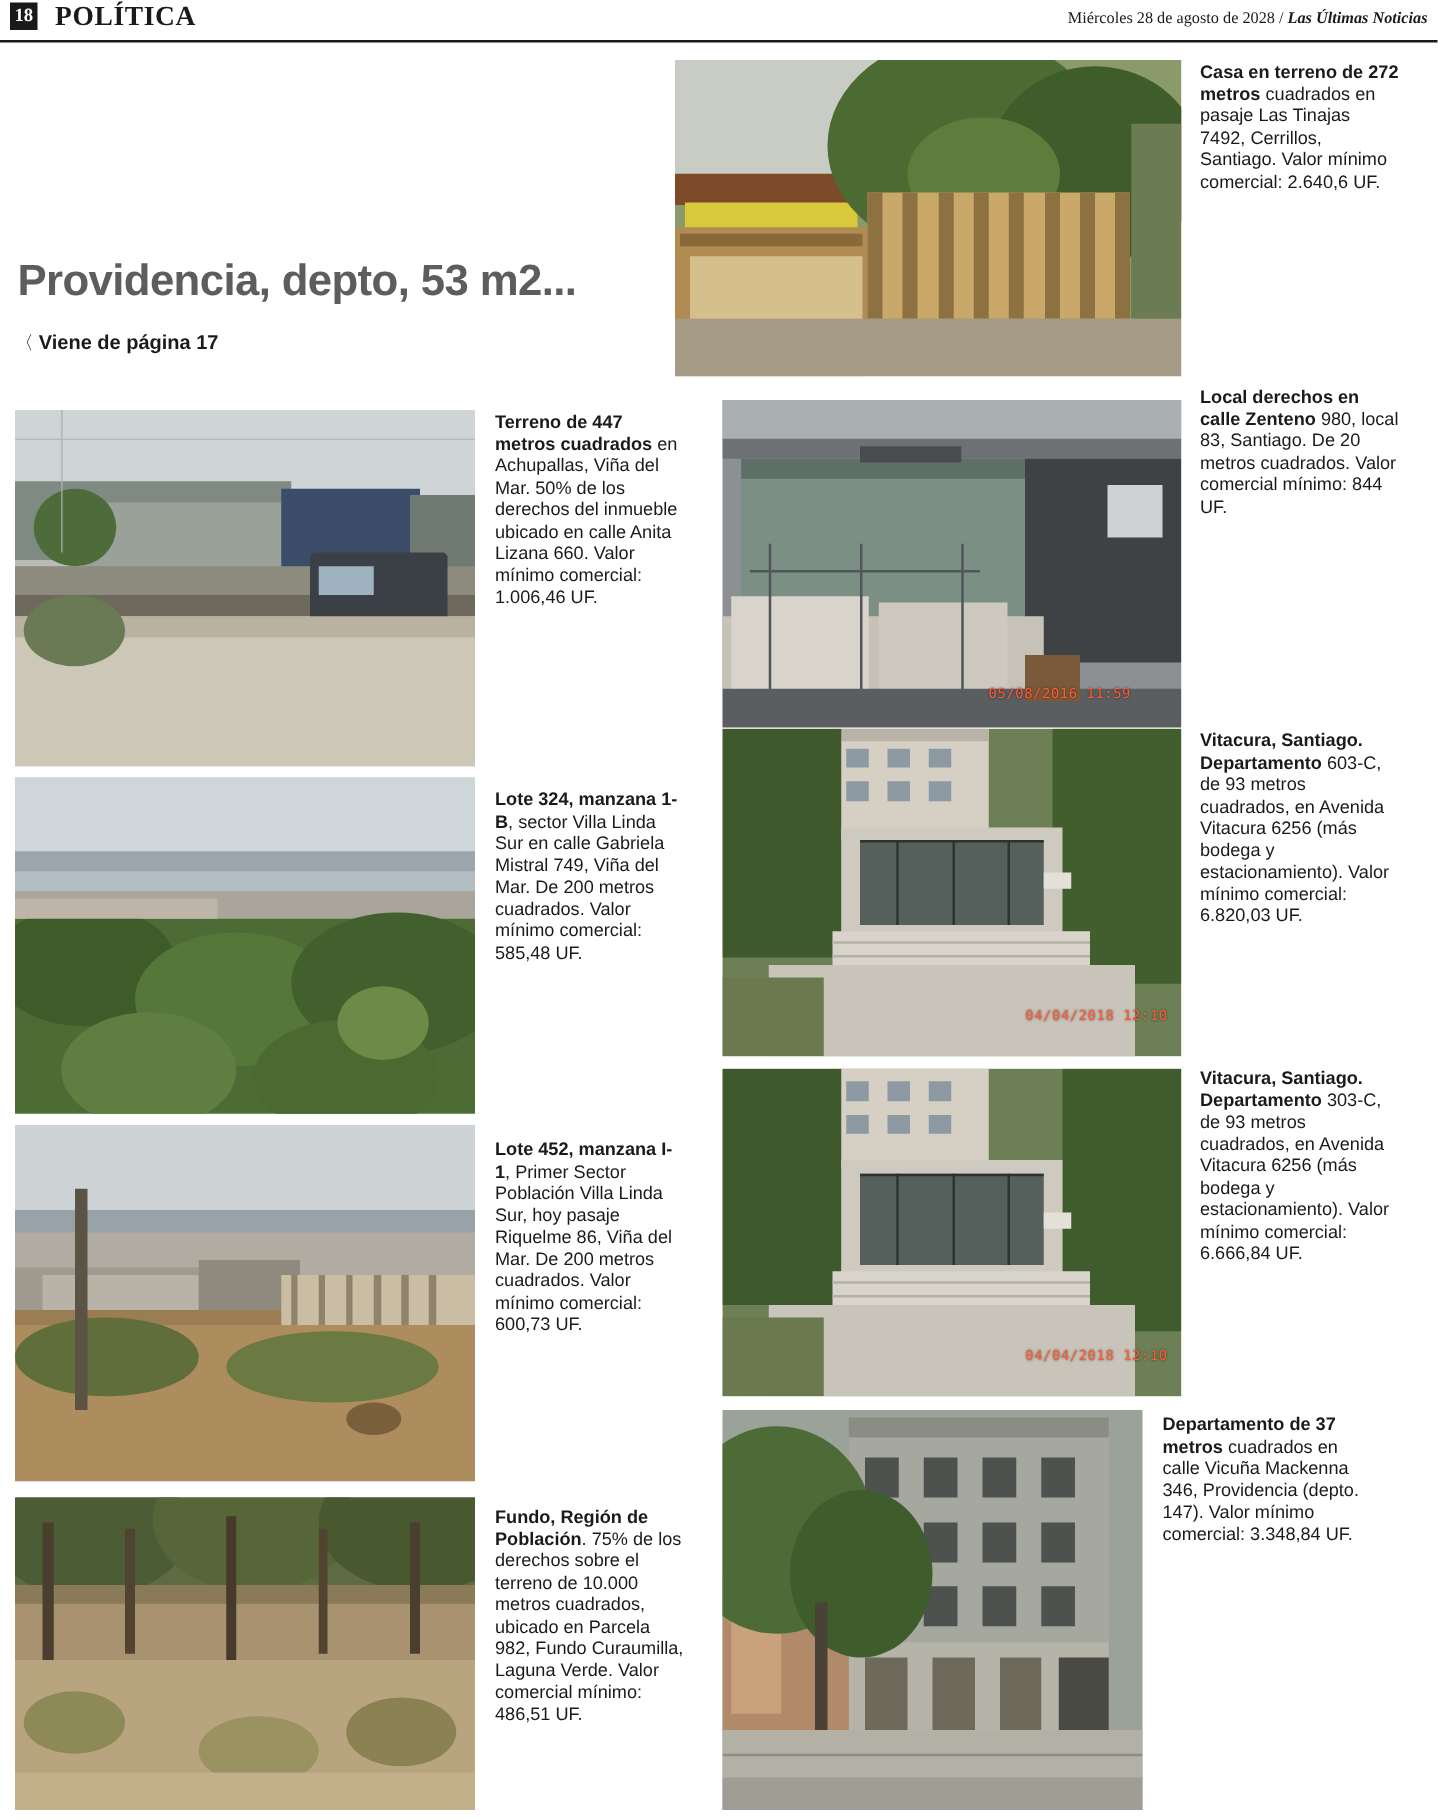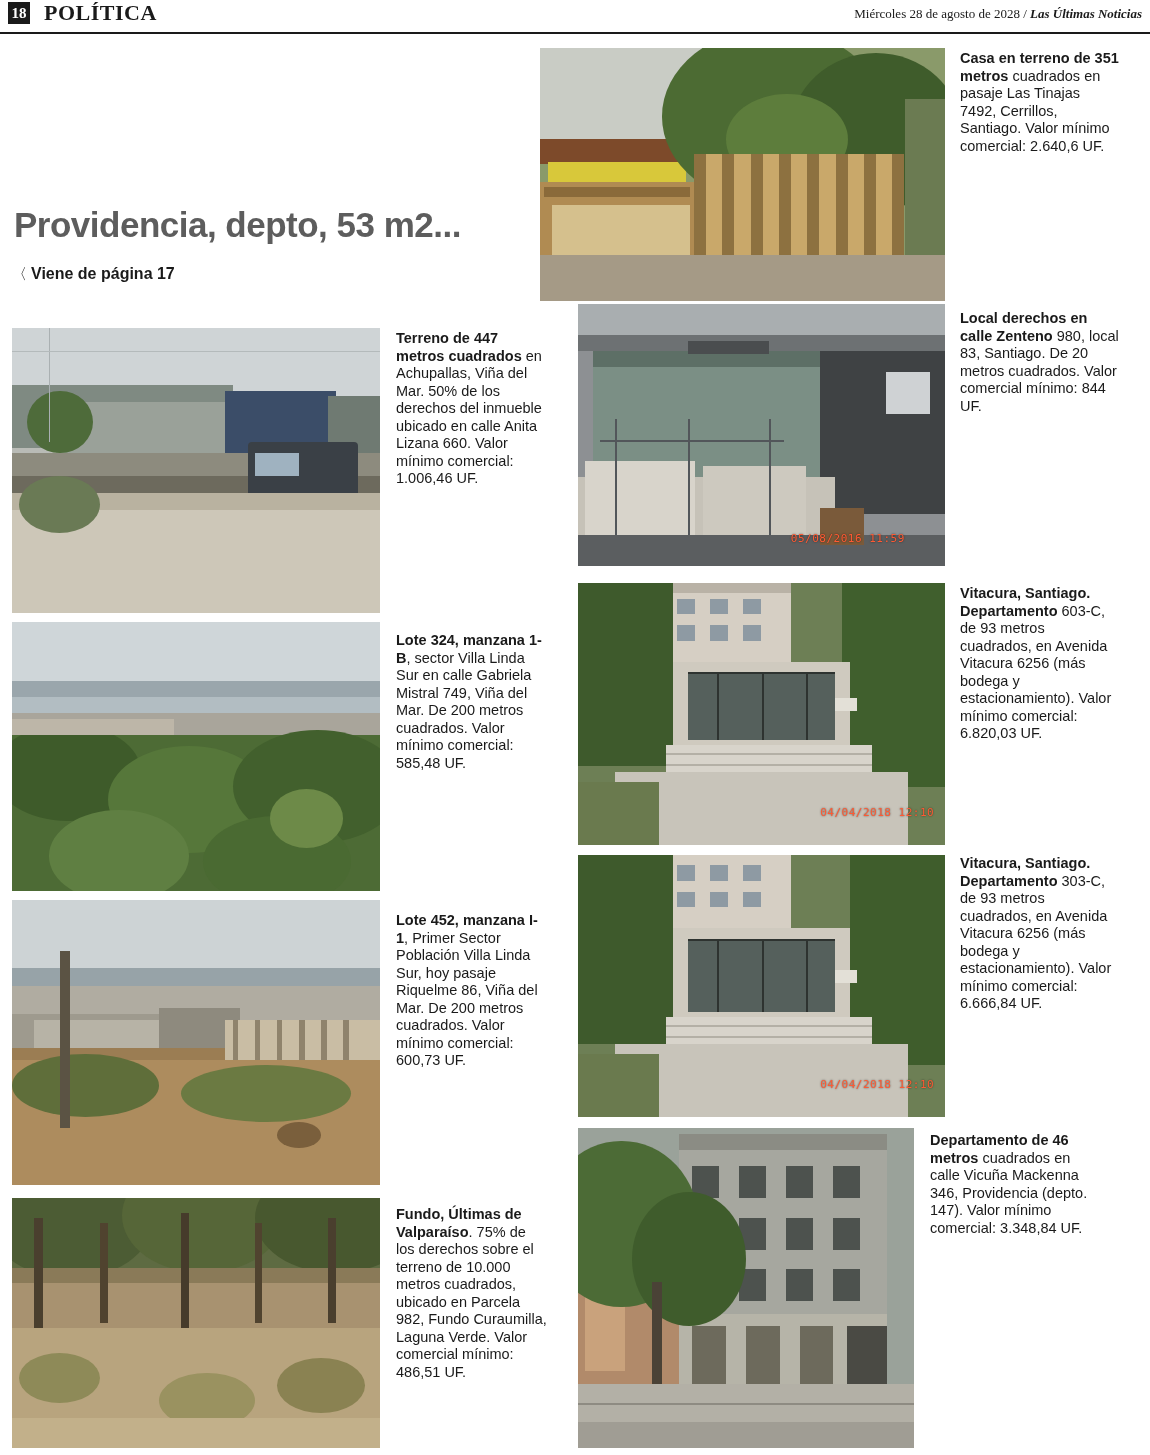--- a/index.html
+++ b/index.html
@@ -141,21 +141,21 @@
   <div class="rect" style="left:59%;top:42%;width:3%;height:40%;background:#8d7140;"></div>
   <div class="rect" style="left:66%;top:42%;width:3%;height:40%;background:#8d7140;"></div>
   <div class="rect" style="left:73%;top:42%;width:3%;height:40%;background:#8d7140;"></div>
   <div class="rect" style="left:80%;top:42%;width:3%;height:40%;background:#8d7140;"></div>
   <div class="rect" style="left:87%;top:42%;width:3%;height:40%;background:#8d7140;"></div>
   <div class="rect" style="left:90%;top:20%;width:10%;height:62%;background:#6b7b52;"></div>
   <div class="rect" style="left:0;top:82%;width:100%;height:18%;background:#a59a86;"></div>
   <div class="rect" style="left:3%;top:62%;width:34%;height:20%;background:#d5c08d;"></div>
 </div>
 <div class="cap" style="left:960px; top:50px; width:160px;">
-  <b>Casa en terreno de 351 metros</b><span> cuadrados en pasaje Las Tinajas 7492, Cerrillos, Santiago. Valor mínimo comercial: 2.640,6 UF.</span>
+  <b>Casa en terreno de 272 metros</b><span> cuadrados en pasaje Las Tinajas 7492, Cerrillos, Santiago. Valor mínimo comercial: 2.640,6 UF.</span>
 </div>
 
 <div class="photo" style="left:12px; top:328px; width:368px; height:285px;">
   <div class="rect" style="left:0;top:0;width:100%;height:40%;background:#cfd4d6;"></div>
   <div class="rect" style="left:0;top:20%;width:60%;height:22%;background:#7f8a82;"></div>
   <div class="rect" style="left:12%;top:26%;width:46%;height:20%;background:#9aa199;"></div>
   <div class="rect" style="left:58%;top:22%;width:30%;height:24%;background:#3b4d68;"></div>
   <div class="rect" style="left:86%;top:24%;width:14%;height:22%;background:#6f7a72;"></div>
   <div class="blob" style="left:4%;top:22%;width:18%;height:22%;background:#4e6b3a;"></div>
   <div class="rect" style="left:0;top:44%;width:100%;height:14%;background:#8d8b7e;"></div>
@@ -165,21 +165,21 @@
   <div class="rect" style="left:0;top:58%;width:100%;height:42%;background:#b9b2a0;"></div>
   <div class="rect" style="left:0;top:64%;width:100%;height:36%;background:#cdc7b8;"></div>
   <div class="blob" style="left:2%;top:52%;width:22%;height:20%;background:#6a7a55;"></div>
   <div class="rect" style="left:10%;top:0;width:1px;height:40%;background:#aab0b2;"></div>
   <div class="rect" style="left:0;top:8%;width:100%;height:1px;background:#b4babb;"></div>
 </div>
 <div class="cap" style="left:396px; top:330px; width:150px;">
   <b>Terreno de 447 metros cuadrados</b><span> en Achupallas, Viña del Mar. 50% de los derechos del inmueble ubicado en calle Anita Lizana 660. Valor mínimo comercial: 1.006,46 UF.</span>
 </div>
 
-<div class="photo" style="left:578px; top:304px; width:367px; height:262px;">
+<div class="photo" style="left:578px; top:320px; width:367px; height:262px;">
   <div class="rect" style="left:0;top:0;width:100%;height:100%;background:#8d9093;"></div>
   <div class="rect" style="left:0;top:0;width:100%;height:14%;background:#a9aeb0;"></div>
   <div class="rect" style="left:0;top:12%;width:100%;height:6%;background:#6d7173;"></div>
   <div class="rect" style="left:4%;top:18%;width:62%;height:48%;background:#7b8f85;"></div>
   <div class="rect" style="left:4%;top:18%;width:62%;height:6%;background:#5d6f66;"></div>
   <div class="rect" style="left:66%;top:18%;width:34%;height:62%;background:#3f4244;"></div>
   <div class="rect" style="left:84%;top:26%;width:12%;height:16%;background:#cfd2d4;"></div>
   <div class="rect" style="left:30%;top:14%;width:22%;height:5%;background:#4a4d4f;"></div>
   <div class="rect" style="left:0;top:66%;width:70%;height:34%;background:#c6c2b8;"></div>
   <div class="rect" style="left:2%;top:60%;width:30%;height:30%;background:#d8d4cb;"></div>
@@ -322,21 +322,21 @@
   <div class="rect" style="left:0;top:40%;width:30%;height:42%;background:#b18a6a;"></div>
   <div class="rect" style="left:2%;top:46%;width:12%;height:30%;background:#c9a27c;"></div>
   <div class="blob" style="left:-10%;top:4%;width:46%;height:52%;background:#4c6b36;"></div>
   <div class="blob" style="left:16%;top:20%;width:34%;height:42%;background:#3f5c2c;"></div>
   <div class="rect" style="left:22%;top:48%;width:3%;height:36%;background:#4a4236;"></div>
   <div class="rect" style="left:0;top:80%;width:100%;height:20%;background:#b3b0a6;"></div>
   <div class="rect" style="left:0;top:86%;width:100%;height:2px;background:#8e8b82;"></div>
   <div class="rect" style="left:0;top:92%;width:100%;height:8%;background:#a09d94;"></div>
 </div>
 <div class="cap" style="left:930px; top:1132px; width:168px;">
-  <b>Departamento de 46 metros</b><span> cuadrados en calle Vicuña Mackenna 346, Providencia (depto. 147). Valor mínimo comercial: 3.348,84 UF.</span>
+  <b>Departamento de 37 metros</b><span> cuadrados en calle Vicuña Mackenna 346, Providencia (depto. 147). Valor mínimo comercial: 3.348,84 UF.</span>
 </div>
 
 <div class="photo" style="left:12px; top:1198px; width:368px; height:250px;">
   <div class="rect" style="left:0;top:0;width:100%;height:100%;background:#7a6b4e;"></div>
   <div class="rect" style="left:0;top:0;width:100%;height:34%;background:#5e6b42;"></div>
   <div class="blob" style="left:-6%;top:-12%;width:44%;height:44%;background:#4c5c34;"></div>
   <div class="blob" style="left:30%;top:-16%;width:44%;height:46%;background:#566638;"></div>
   <div class="blob" style="left:66%;top:-14%;width:44%;height:44%;background:#48582f;"></div>
   <div class="rect" style="left:0;top:28%;width:100%;height:10%;background:#8a7a58;"></div>
   <div class="rect" style="left:0;top:34%;width:100%;height:66%;background:#a89270;"></div>
@@ -345,14 +345,14 @@
   <div class="rect" style="left:24%;top:10%;width:2%;height:40%;background:#50432f;"></div>
   <div class="rect" style="left:46%;top:6%;width:2%;height:46%;background:#463b2b;"></div>
   <div class="rect" style="left:66%;top:10%;width:2%;height:40%;background:#50432f;"></div>
   <div class="rect" style="left:86%;top:8%;width:2%;height:42%;background:#4a3f2e;"></div>
   <div class="blob" style="left:2%;top:62%;width:22%;height:20%;background:#8e8a58;"></div>
   <div class="blob" style="left:40%;top:70%;width:26%;height:22%;background:#9a9260;"></div>
   <div class="blob" style="left:72%;top:64%;width:24%;height:22%;background:#8a8252;"></div>
   <div class="rect" style="left:0;top:88%;width:100%;height:12%;background:#c2b08a;"></div>
 </div>
 <div class="cap" style="left:396px; top:1206px; width:152px;">
-  <b>Fundo, Últimas de Valparaíso</b><span>. 75% de los derechos sobre el terreno de 10.000 metros cuadrados, ubicado en Parcela 982, Fundo Curaumilla, Laguna Verde. Valor comercial mínimo: 486,51 UF.</span>
+  <b>Fundo, Región de Población</b><span>. 75% de los derechos sobre el terreno de 10.000 metros cuadrados, ubicado en Parcela 982, Fundo Curaumilla, Laguna Verde. Valor comercial mínimo: 486,51 UF.</span>
 </div>
 
 </body></html>

